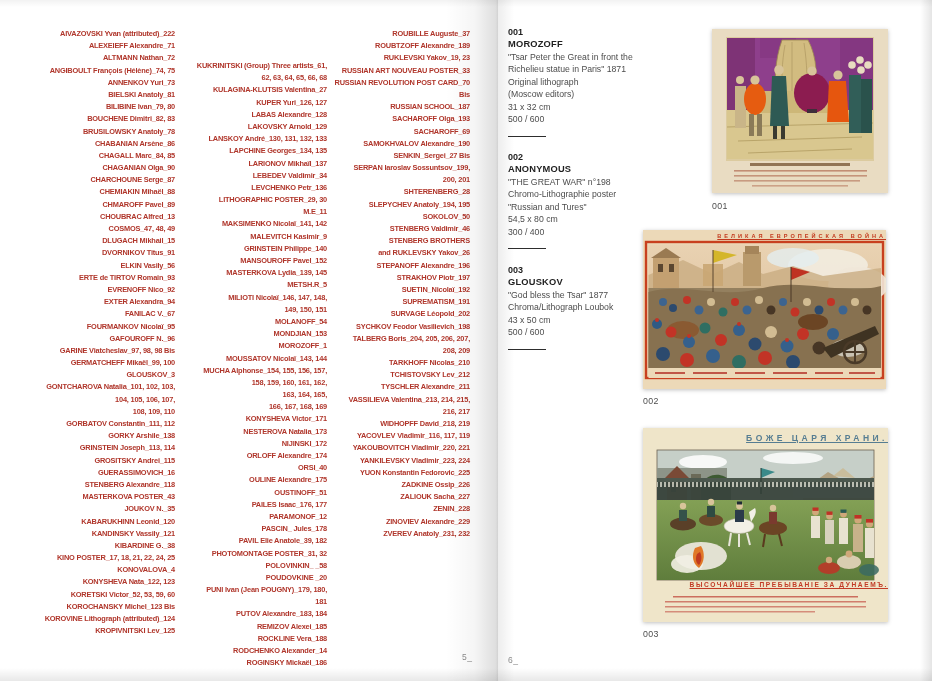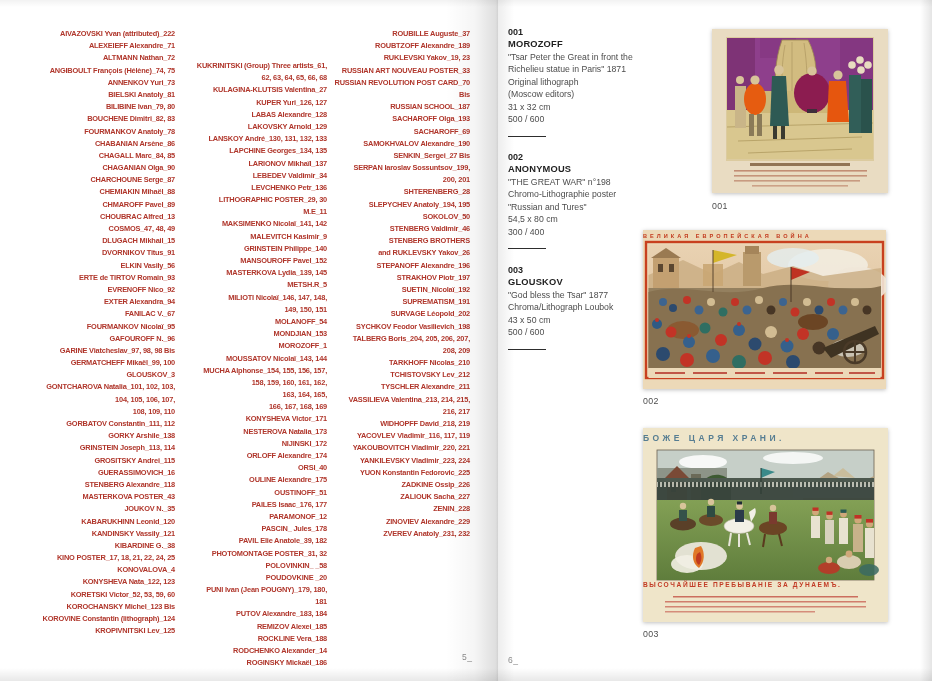--- a/index.html
+++ b/index.html
@@ -44,40 +44,40 @@
   .plate{position:absolute;box-shadow:0 1px 4px rgba(0,0,0,0.25);}
   .plate svg{display:block;}
   .plate-1{left:712px;top:29px;width:176px;height:164px;}
   .plate-2{left:643px;top:230px;width:243px;height:159px;}
   .plate-3{left:643px;top:428px;width:245px;height:194px;}
   .plate-caption{position:absolute;font-size:8.8px;color:#4e4e4e;letter-spacing:0.4px;}
   .cap-1{left:712px;top:201px;}
   .cap-2{left:643px;top:396px;}
   .cap-3{left:643px;top:629px;}
 
-  .art-text{position:absolute;left:0;width:100%;text-align:left;font-weight:700;}
+  .art-text{position:absolute;left:0;width:100%;text-align:right;font-weight:700;text-decoration:underline;}
   .banner-2{top:2.5px;font-size:5.6px;letter-spacing:3px;color:#c23a1e;}
   .banner-3{top:5px;font-size:8.5px;letter-spacing:3.5px;color:#567d92;}
   .caption-3{top:153px;font-size:6.6px;letter-spacing:1.6px;color:#c23b26;}
 </style>
 </head>
 <body>
 
 <div class="spread">
 
   <div class="idx-col idx-col-1">
       <div class="idx-line">AIVAZOVSKI Yvan (attributed)_222</div>
       <div class="idx-line">ALEXEIEFF Alexandre_71</div>
       <div class="idx-line">ALTMANN Nathan_72</div>
       <div class="idx-line">ANGIBOULT François (Hélène)_74, 75</div>
       <div class="idx-line">ANNENKOV Yuri_73</div>
       <div class="idx-line">BIELSKI Anatoly_81</div>
       <div class="idx-line">BILIBINE Ivan_79, 80</div>
       <div class="idx-line">BOUCHENE Dimitri_82, 83</div>
-      <div class="idx-line">FOURMANKOV Anatoly_78</div>
+      <div class="idx-line">BRUSILOWSKY Anatoly_78</div>
       <div class="idx-line">CHABANIAN Arsène_86</div>
       <div class="idx-line">CHAGALL Marc_84, 85</div>
       <div class="idx-line">CHAGANIAN Olga_90</div>
       <div class="idx-line">CHARCHOUNE Serge_87</div>
       <div class="idx-line">CHEMIAKIN Mihaël_88</div>
       <div class="idx-line">CHMAROFF Pavel_89</div>
       <div class="idx-line">CHOUBRAC Alfred_13</div>
       <div class="idx-line">COSMOS_47, 48, 49</div>
       <div class="idx-line">DLUGACH Mikhail_15</div>
       <div class="idx-line">DVORNIKOV Titus_91</div>
@@ -103,21 +103,21 @@
       <div class="idx-line">MASTERKOVA POSTER_43</div>
       <div class="idx-line">JOUKOV N._35</div>
       <div class="idx-line">KABARUKHINN Leonid_120</div>
       <div class="idx-line">KANDINSKY Vassily_121</div>
       <div class="idx-line">KIBARDINE G._38</div>
       <div class="idx-line">KINO POSTER_17, 18, 21, 22, 24, 25</div>
       <div class="idx-line">KONOVALOVA_4</div>
       <div class="idx-line">KONYSHEVA Nata_122, 123</div>
       <div class="idx-line">KORETSKI Victor_52, 53, 59, 60</div>
       <div class="idx-line">KOROCHANSKY Michel_123 Bis</div>
-      <div class="idx-line">KOROVINE Constantin (lithograph)_124</div>
+      <div class="idx-line">KOROVINE Lithograph (attributed)_124</div>
       <div class="idx-line">KROPIVNITSKI Lev_125</div>
     </div>
   <div class="idx-col idx-col-2">
       <div class="idx-line">KUKRINITSKI (Group) Three artists_61,</div>
       <div class="idx-line">62, 63, 64, 65, 66, 68</div>
       <div class="idx-line">KULAGINA-KLUTSIS Valentina_27</div>
       <div class="idx-line">KUPER Yuri_126, 127</div>
       <div class="idx-line">LABAS Alexandre_128</div>
       <div class="idx-line">LAKOVSKY Arnold_129</div>
       <div class="idx-line">LANSKOY André_130, 131, 132, 133</div>

